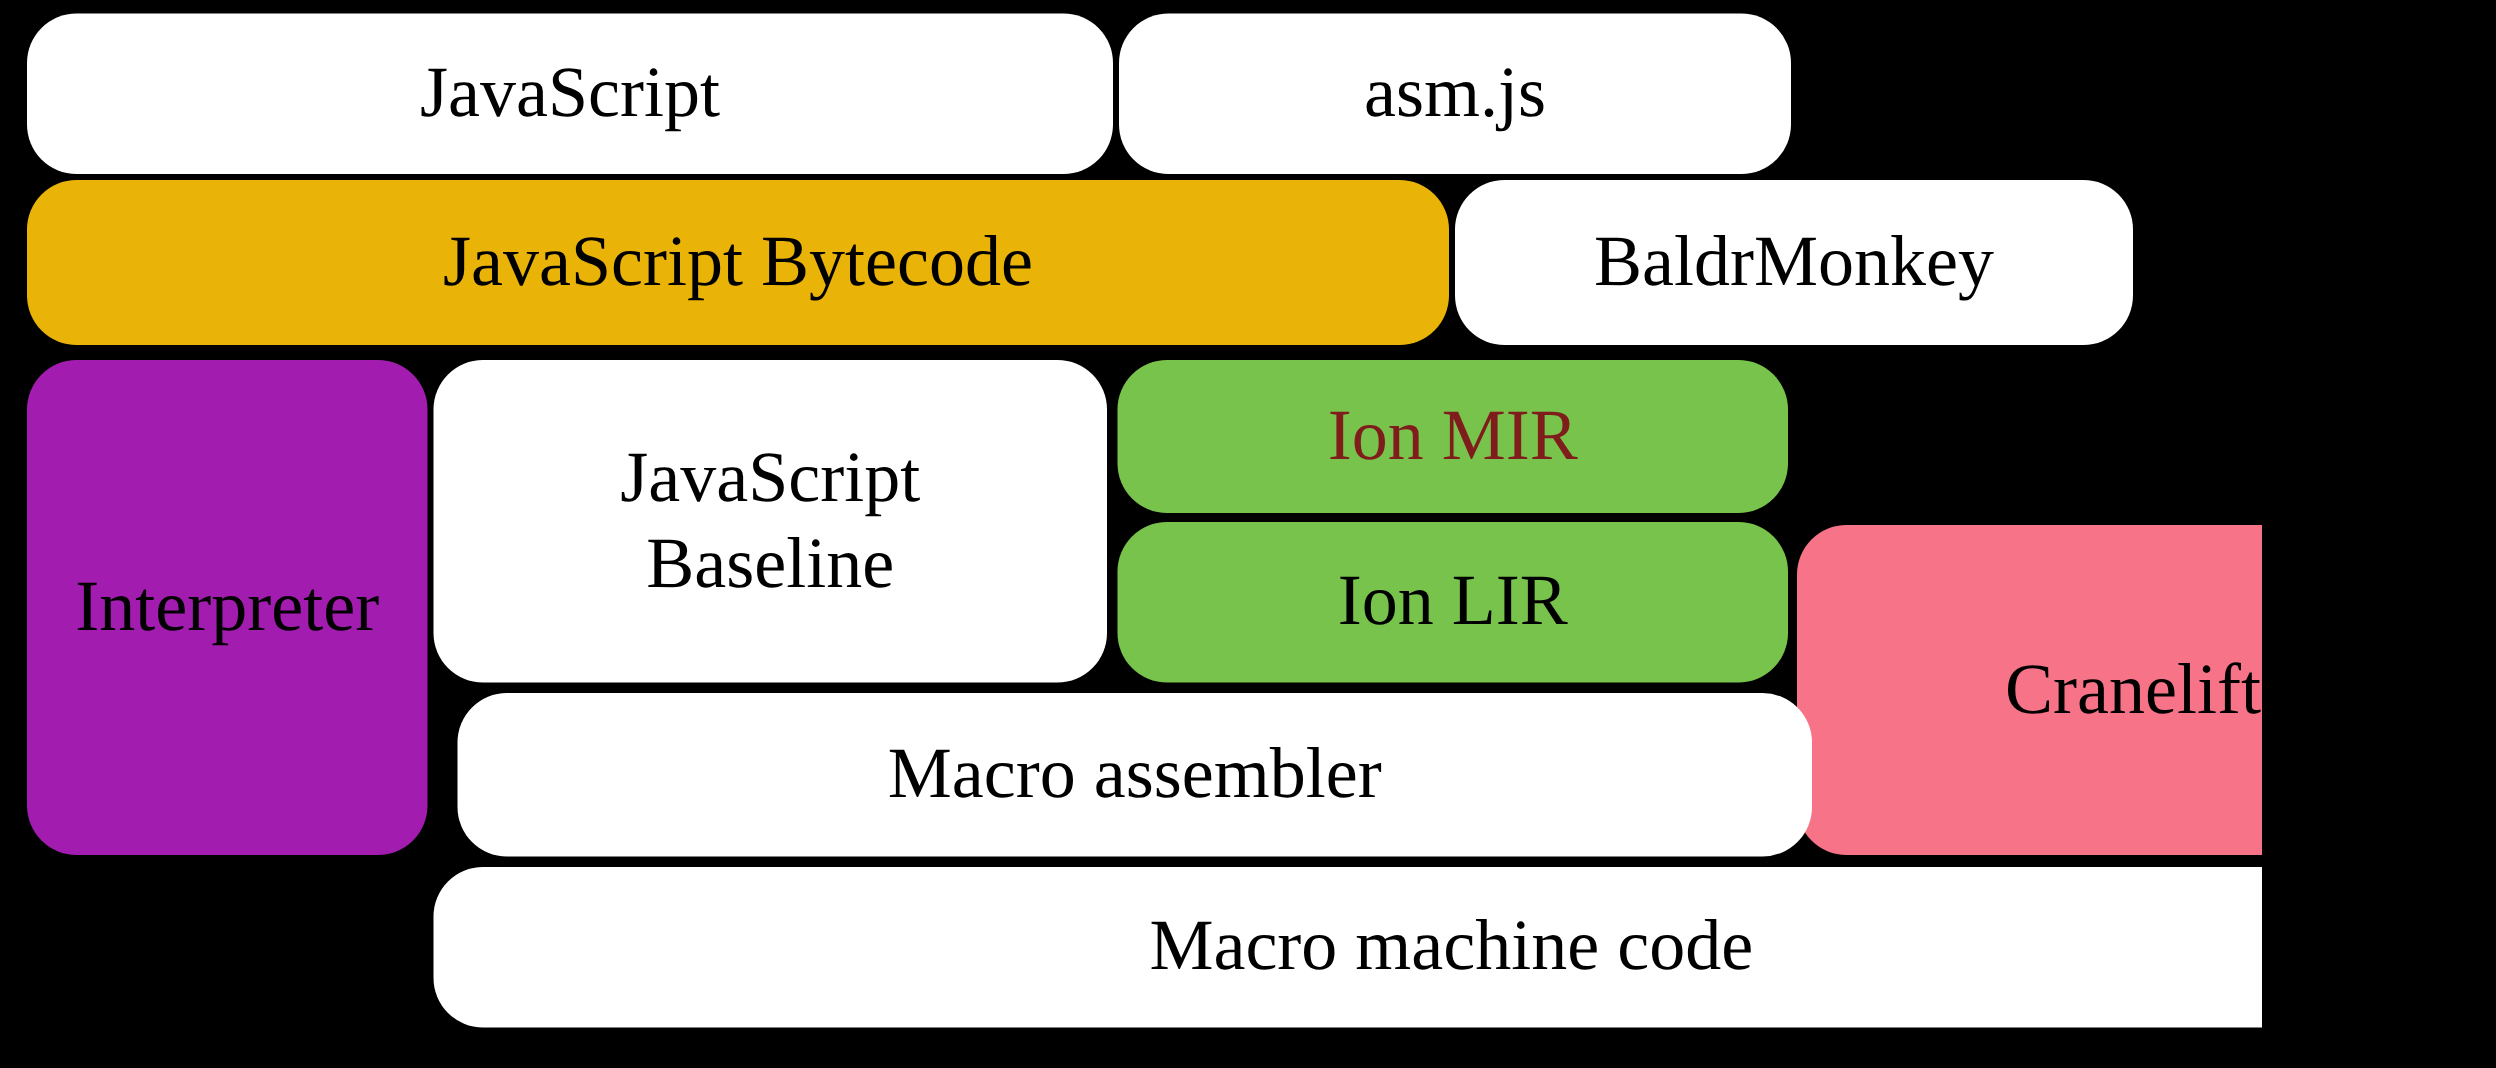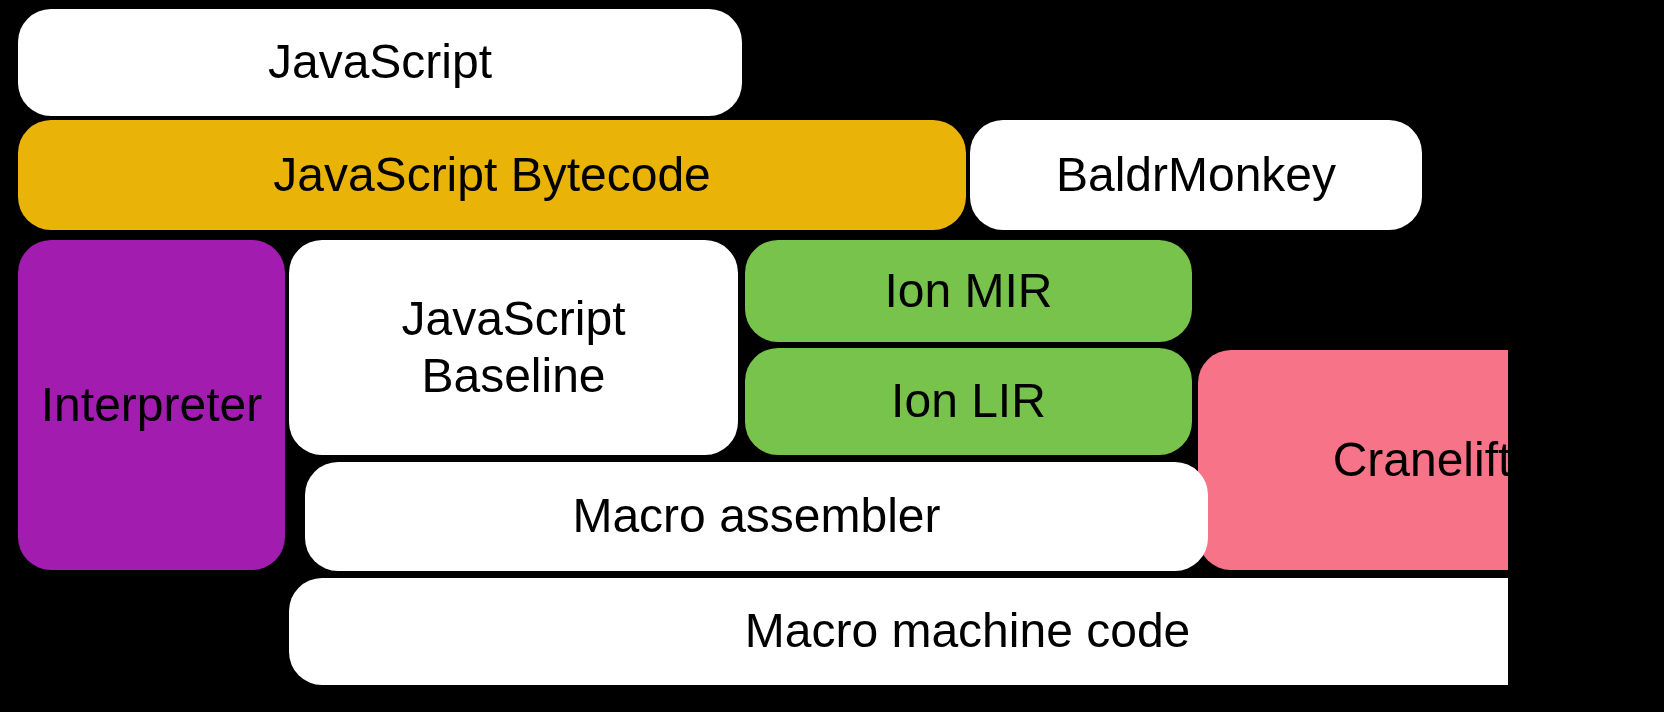--- a/index.html
+++ b/index.html
@@ -6,21 +6,21 @@
     margin: 0;
     padding: 0;
     background: #000000;
   }
   #canvas {
     position: relative;
     width: 1508px;
     height: 712px;
     background: #000000;
     overflow: hidden;
-    font-family: Liberation Sans, sans-serif;
+    font-family: Liberation Serif, serif;
   }
   .box {
     position: absolute;
     border-radius: 33px;
     display: flex;
     align-items: center;
     justify-content: center;
     box-sizing: border-box;
   }
   .box-label {
@@ -34,41 +34,44 @@
 </style>
 </head>
 <body>
 
 <div id="canvas" style="background: rgb(0, 0, 0);">
 
     <div class="box" style="left: 18px; top: 9px; width: 724px; height: 107px; background: rgb(255, 255, 255);">
       <span class="box-label" style="color: rgb(0, 0, 0);">JavaScript</span>
     </div>
 
+    <div class="box" style="left: 746px; top: 9px; width: 448px; height: 107px; background: rgb(255, 255, 255);">
+      <span class="box-label" style="color: rgb(0, 0, 0);">asm.js</span>
+    </div>
 
 
     <div class="box" style="left: 18px; top: 120px; width: 948px; height: 110px; background: #eab308; align-items: center;">
       <span class="box-label" style="color: rgb(0, 0, 0);">JavaScript Bytecode</span>
     </div>
 
     <div class="box" style="left: 970px; top: 120px; width: 452px; height: 110px; background: rgb(255, 255, 255);">
       <span class="box-label" style="color: rgb(0, 0, 0);">BaldrMonkey</span>
     </div>
 
     <div class="box" style="left: 18px; top: 240px; width: 267px; height: 330px; background: #a21caf;">
       <span class="box-label" style="color: rgb(0, 0, 0);">Interpreter</span>
     </div>
 
     <div class="box" style="left: 289px; top: 240px; width: 449px; height: 215px; background: rgb(255, 255, 255);">
       <span class="box-label" style="color: rgb(0, 0, 0);">JavaScript
 Baseline</span>
     </div>
 
     <div class="box" style="left: 745px; top: 240px; width: 447px; height: 102px; background: rgb(120, 195, 75);">
-      <span class="box-label" style="color: #000000;">Ion MIR</span>
+      <span class="box-label" style="color: #7f1d1d;">Ion MIR</span>
     </div>
 
     <div class="box" style="left: 745px; top: 348px; width: 447px; height: 107px; background: rgb(120, 195, 75);">
       <span class="box-label" style="color: rgb(0, 0, 0);">Ion LIR</span>
     </div>
 
     <div class="box" style="left: 1198px; top: 350px; width: 448px; height: 220px; background: rgb(247, 115, 135);">
       <span class="box-label" style="color: rgb(0, 0, 0);">Cranelift</span>
     </div>
 

